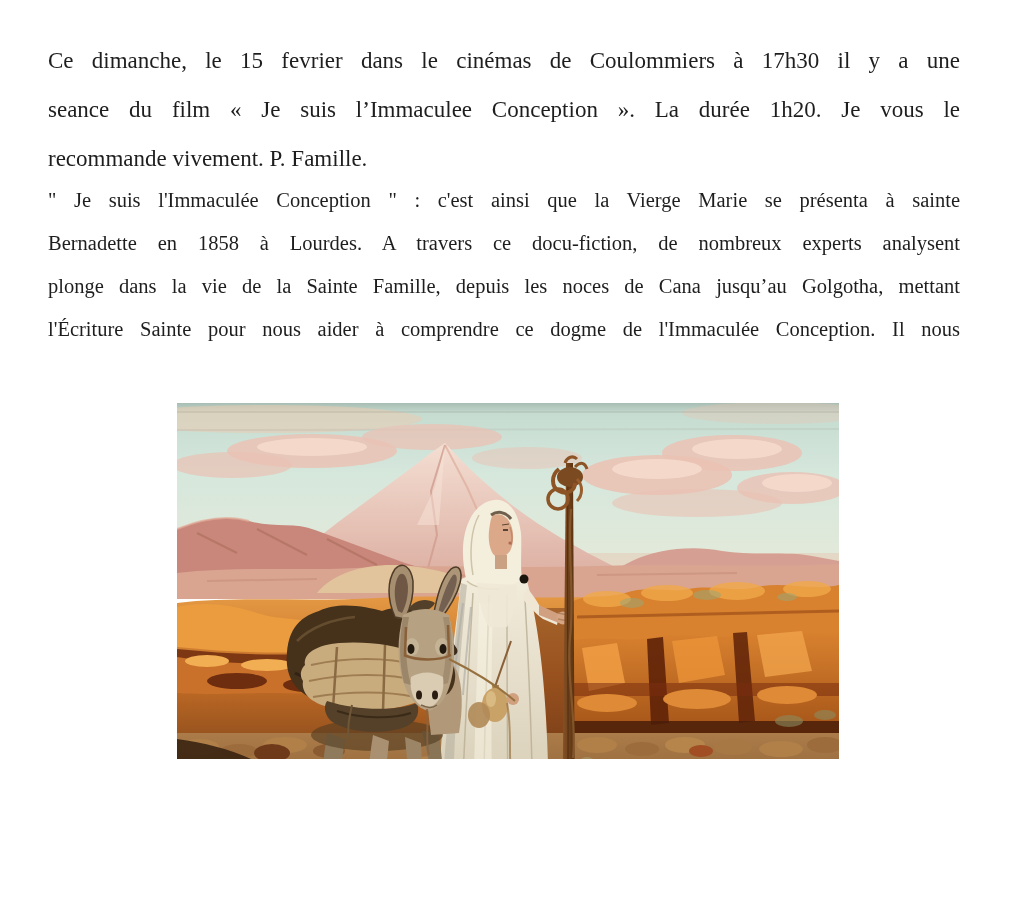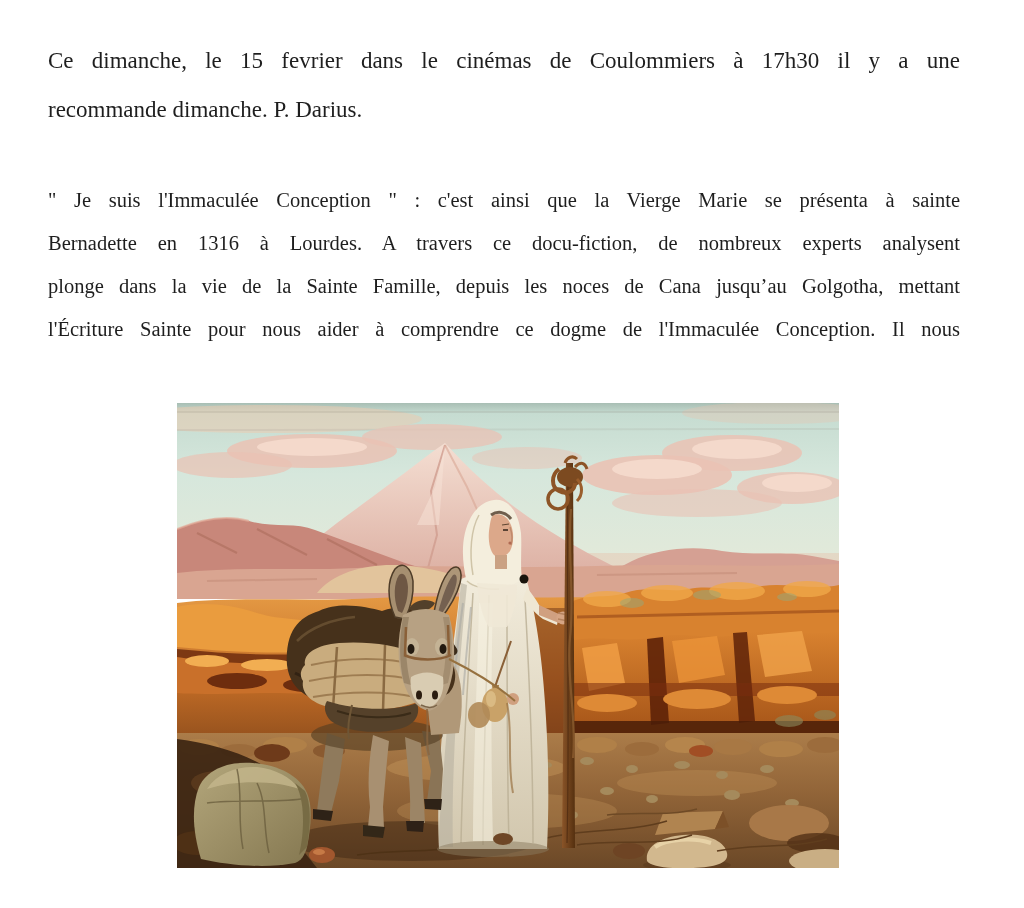--- a/index.html
+++ b/index.html
@@ -1,38 +1,39 @@
 <!DOCTYPE html>
 <html style="--text: #1e1e1e; --sky_top: #a8beb4; --sky: #d6e7dc; --clouds: #eac2b4; --peak_light: #f4ded2; --peak_shadow: #dcafa2; --mountains: #c8877a; --foothills: #d9a591; --rocks_orange: #d8822f; --rocks_shadow: #6e2d0e; --ground: #916438; --ground_dark: #3c2512; --grey_rock: #a3966c; --donkey: #b7a183; --pack_fur: #46311b; --bundle: #c9ac7e; --robe: #f2ecdc; --skin: #dca88a; --staff: #6b4226; --rope: #8d5426;"><head>
 <meta charset="utf-8">
 <style>
   html,body { margin:0; padding:0; background:#ffffff; }
   body { width:1024px; height:908px; font-family:"Liberation Serif","DejaVu Serif",serif; }
-  .page { position:relative; width:1024px; height:908px; background:#ffffff; overflow:hidden; }
+  .page { position:relative; width:1024px; height:759px; background:#ffffff; overflow:hidden; }
   .para { position:absolute; left:48px; width:912px; color:var(--text,#1e1e1e); }
   .para-1 { top:36px;  font-size:23px;   line-height:49px; }
   .para-2 { top:179px; font-size:20.5px; line-height:43px; }
   .jline { text-align:justify; -moz-text-align-last:justify; text-align-last:justify; }
   .jline.last { -moz-text-align-last:left; text-align-last:left; }
   .photo { position:absolute; left:177px; top:403px; width:662px; height:465px; overflow:hidden; }
   .photo svg { display:block; }
 </style>
 </head>
 <body>
 
 <div class="page">
 
   <div class="para para-1">
     <div class="jline">Ce dimanche, le 15 fevrier dans le cinémas de Coulommiers à 17h30 il y a une</div>
-    <div class="jline last">recommande dimanche. P. Darius.</div>
+    <div class="jline">seance du film « Je suis l’Immaculee Conception ». La durée 1h20. Je vous le</div>
+    <div class="jline last">recommande vivement. P. Famille.</div>
   </div>
 
   <div class="para para-2">
     <div class="jline">" Je suis l'Immaculée Conception " : c'est ainsi que la Vierge Marie se présenta à sainte</div>
-    <div class="jline">Bernadette en 1316 à Lourdes. A travers ce docu-fiction, de nombreux experts analysent</div>
+    <div class="jline">Bernadette en 1858 à Lourdes. A travers ce docu-fiction, de nombreux experts analysent</div>
     <div class="jline">plonge dans la vie de la Sainte Famille, depuis les noces de Cana jusqu’au Golgotha, mettant</div>
     <div class="jline">l'Écriture Sainte pour nous aider à comprendre ce dogme de l'Immaculée Conception. Il nous</div>
   </div>
 
   <figure class="photo" style="margin:0" aria-label="Photo du film : la Vierge Marie voilée de blanc marche à côté d'un âne chargé de bagages, tenant un grand bâton noué d'une corde, dans un désert aux montagnes roses et rochers orange">
   <svg width="662" height="465" viewBox="0 0 662 465" xmlns="http://www.w3.org/2000/svg">
     <defs>
       <linearGradient id="skyG" x1="0" y1="0" x2="0" y2="1">
         <stop offset="0" style="stop-color:var(--sky_top,#a8beb4)"></stop>
         <stop offset="0.06" stop-color="#c6dcd1"></stop>

